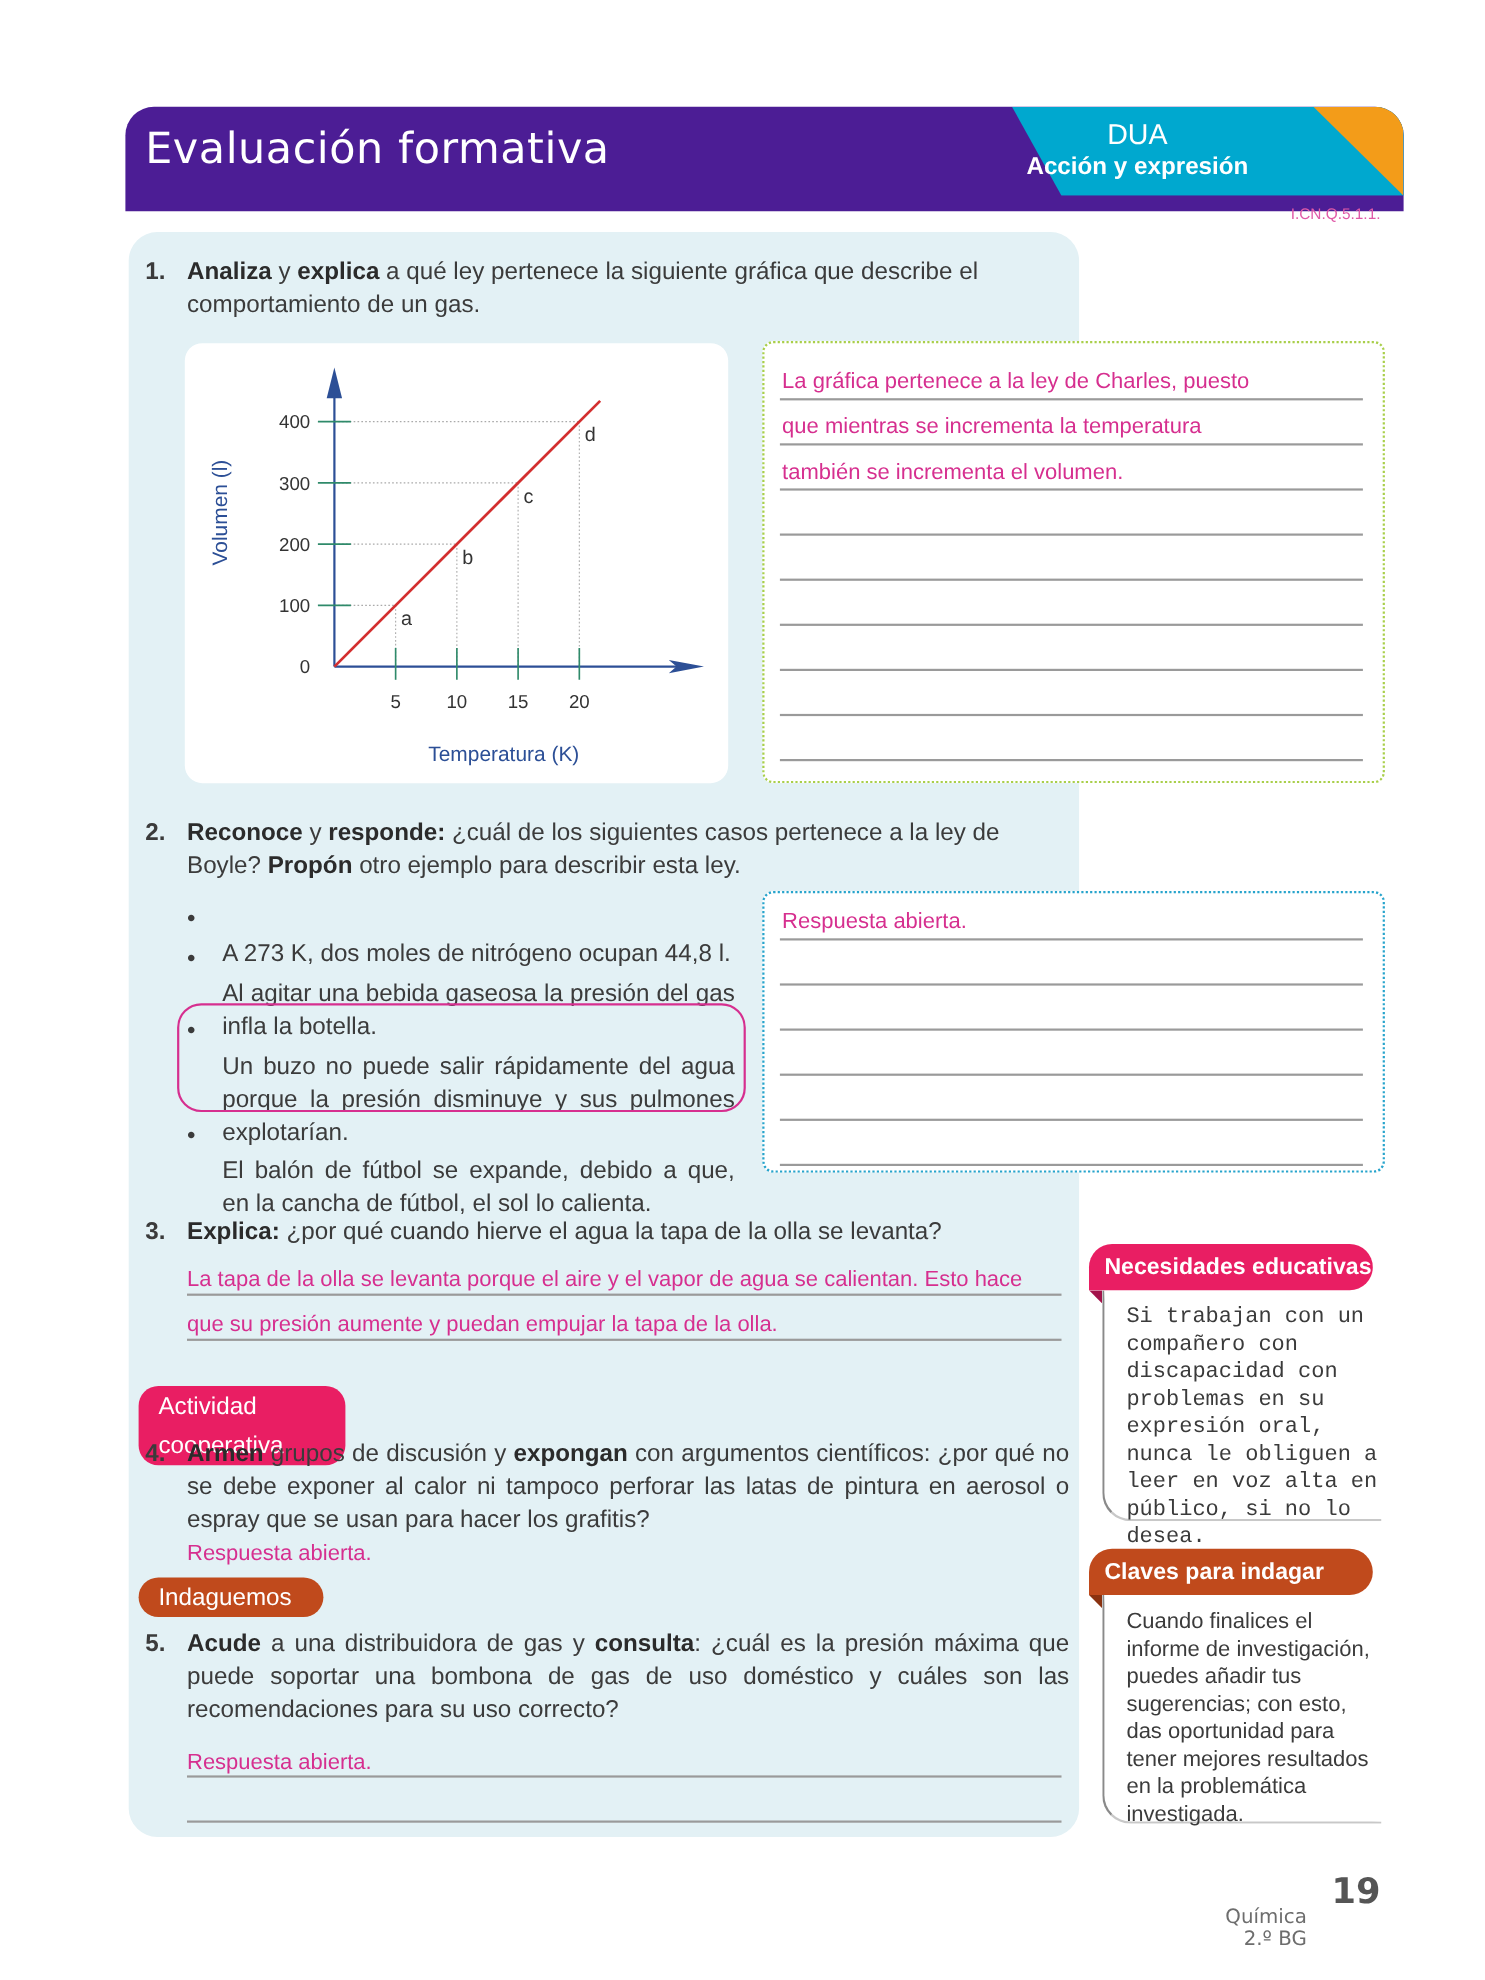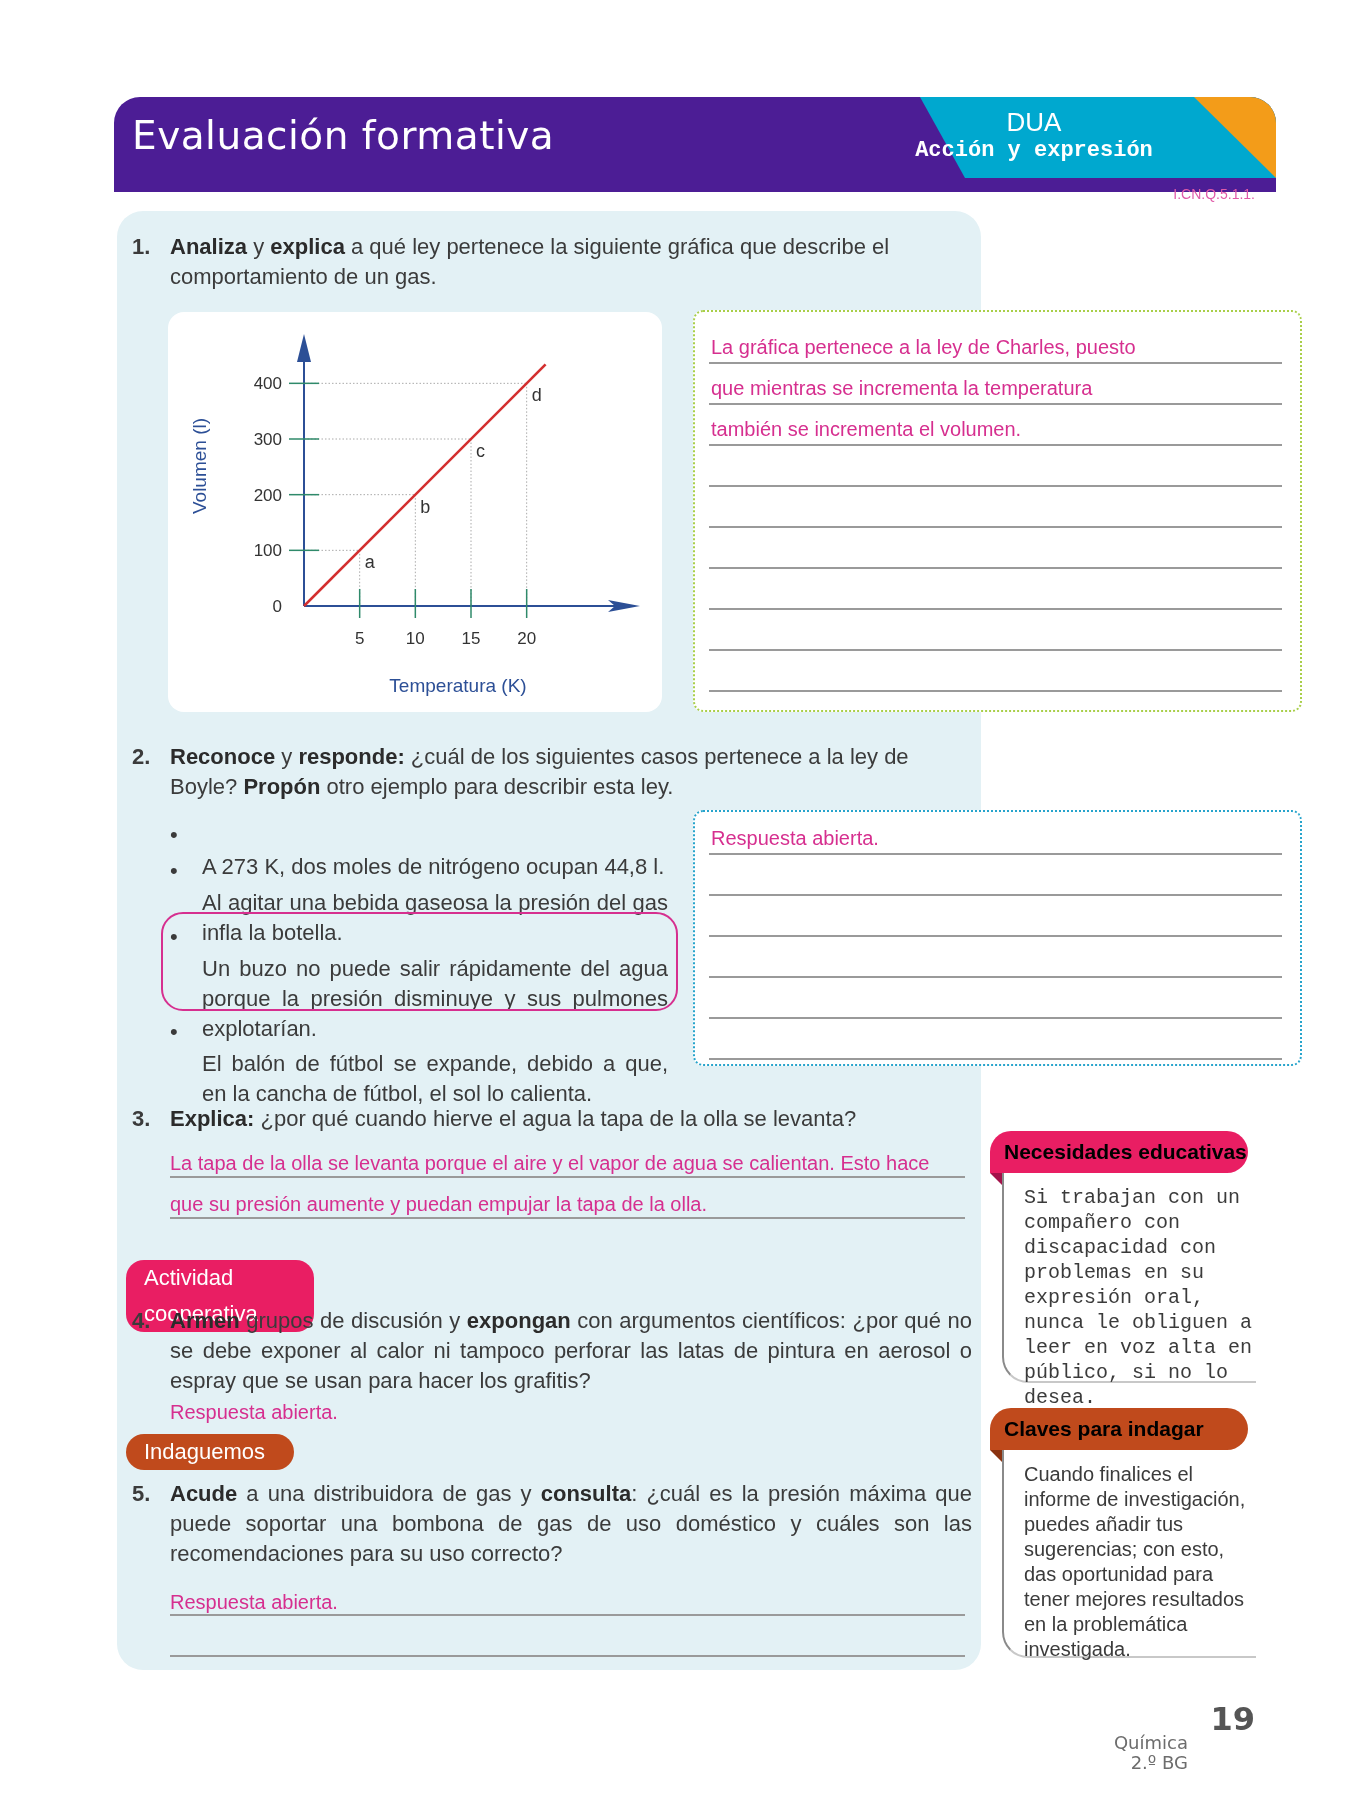--- a/index.html
+++ b/index.html
@@ -11,57 +11,57 @@
   #header { left:114px; top:97px; width:1162px; height:95px; background:#4c1d95;
             border-top-left-radius:26px; border-top-right-radius:26px; overflow:hidden; }
   #header .title { position:absolute; left:18px; top:16px; font-size:39px; color:#fff; letter-spacing:0.5px;
                    font-family:"DejaVu Sans", sans-serif; }
   #header .dua-bg { position:absolute; left:806px; top:0; width:400px; height:81px; background:#00a8cf;
                     clip-path:polygon(0 0,100% 0,100% 100%,45px 100%); }
   #header .orange { position:absolute; right:0; top:0; width:82px; height:81px; background:#f39c19;
                     clip-path:polygon(0 0,100% 0,100% 100%); }
   #header .dua { position:absolute; right:112px; top:10px; width:260px; text-align:center; color:#fff; }
   #header .dua .d1 { font-size:26px; font-weight:normal; line-height:30px; }
-  #header .dua .d2 { font-size:22px; font-weight:bold; line-height:28px;font-family:Liberation Mono, monospace; }
+  #header .dua .d2 { font-size:22px; font-weight:bold; line-height:28px; }
   #code { right:95px; top:186px; font-size:14px; color:#e05aa8; }
 
   
   #panel { left:117px; top:211px; width:864px; height:1459px; background:#e3f1f5; border-radius:26px; }
 
   .q { position:absolute; font-size:22px; line-height:30px; color:#3b3b3b; }
   .q .num { position:absolute; left:0; top:0; font-weight:bold; }
   .q .txt { margin-left:38px; }
   .q b { color:#2b2b2b; }
 
   
   #graph { left:168px; top:312px; width:494px; height:400px; background:#fff; border-radius:16px; }
 
   
-  .ansbox { position:absolute; background:#fff; border-radius:10px;padding-left:43px; }
+  .ansbox { position:absolute; background:#fff; border-radius:10px; }
   #ans1 { left:693px; top:310px; width:562px; height:398px; border:2px dotted #a9cf4a; }
   #ans2 { left:693px; top:810px; width:562px; height:252px; border:2px dotted #27a4cc; }
   .line { position:absolute; left:14px; right:18px; height:2px; background:#9a9a9a; }
   .ansline-text { position:absolute; left:16px; font-size:20px; color:#d62f8f; white-space:nowrap; }
 
   .pink { color:#d62f8f; }
   .uline { position:absolute; height:2px; background:#9a9a9a; }
 
   
   .bullet { position:absolute; left:170px; font-size:22px; line-height:30px; color:#3b3b3b; }
   .bullet .dot { position:absolute; left:0; top:0; }
   .bullet .bt { position:absolute; left:32px; top:0; width:466px; text-align:justify;margin-top:32px; }
   #circle { left:161px; top:912px; width:513px; height:95px; border:2.5px solid #d62f8f; border-radius:22px; }
 
   
   .pill { position:absolute; color:#fff; font-weight:normal; font-size:22px; line-height:36px; padding:0 18px; border-radius:18px; }
   #pill-coop { left:126px; top:1260px; background:#e91e63; width:152px; }
   #pill-ind { left:126px; top:1434px; background:#c04a1c; width:132px; }
 
   
-  .side-tab { position:absolute; left:990px; width:244px; height:42px; color:#000000; font-weight:bold; font-size:21px;
+  .side-tab { position:absolute; left:990px; width:244px; height:42px; color:#ffffff; font-weight:bold; font-size:21px;
               line-height:42px; padding-left:14px; border-top-left-radius:22px; border-top-right-radius:22px; border-bottom-right-radius:22px; }
   .side-fold { position:absolute; left:990px; width:12px; height:12px; clip-path:polygon(0 0,100% 0,100% 100%); }
   .side-body { position:absolute; left:1002px; width:254px; border-left:2px solid #8a8a8a; border-bottom:2px solid #c8c8c8;
                border-bottom-left-radius:26px; font-size:20px; line-height:25px; color:#3b3b3b; padding:12px 0 12px 20px; box-sizing:border-box; }
 
   
   #foot-sub { right:162px; top:1705px; text-align:right; font-size:18px; line-height:20px; color:#6d6d6d; font-family:"DejaVu Sans", sans-serif;margin-top:28px; }
   #foot-page { right:95px; top:1700px; font-size:32px; font-weight:bold; color:#555; font-family:"DejaVu Sans", sans-serif; }
 
   svg text { font-family:"Liberation Sans", sans-serif; }

